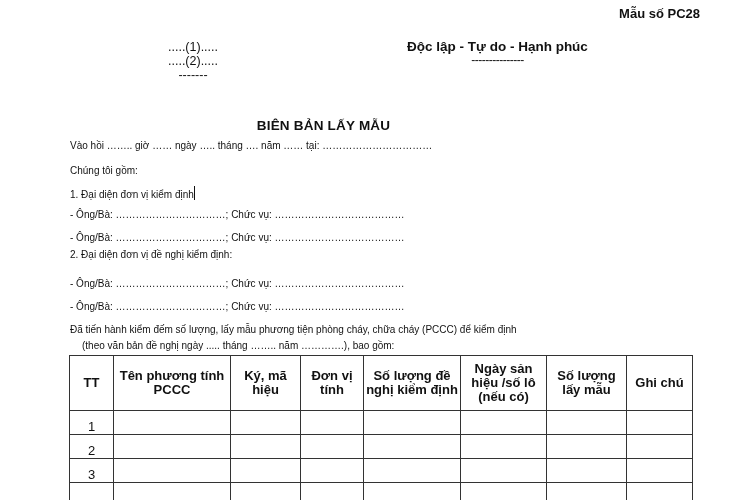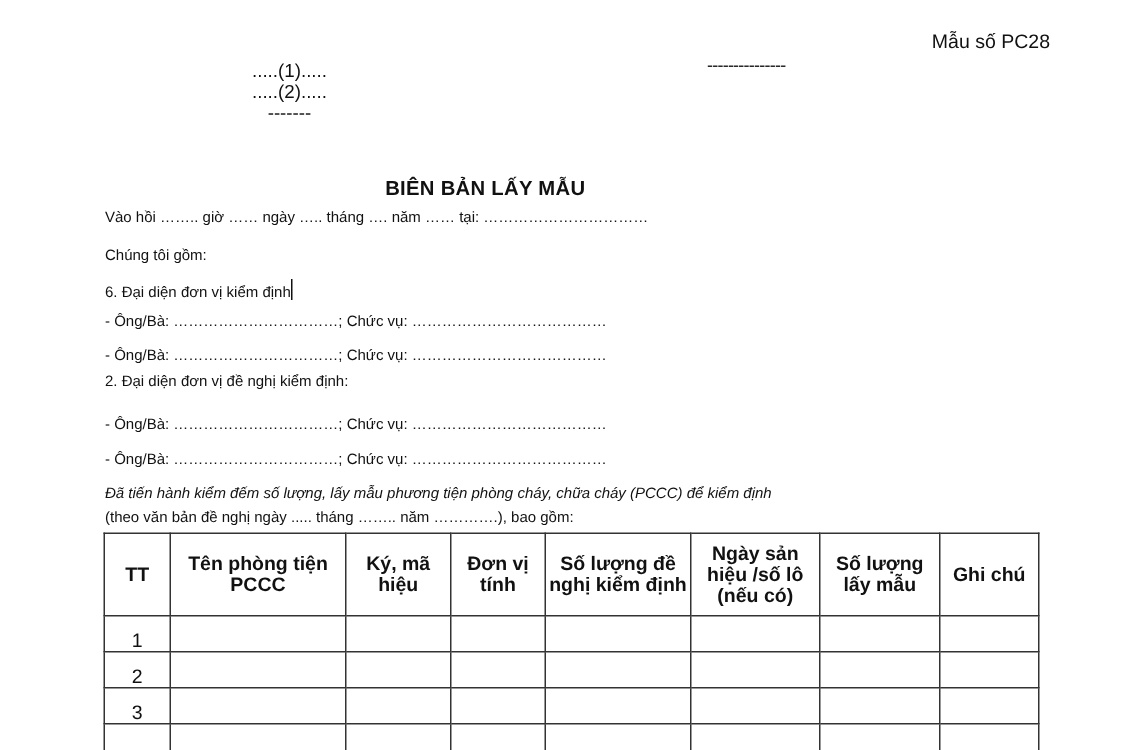--- a/index.html
+++ b/index.html
@@ -1,19 +1,19 @@
 <!DOCTYPE html>
 <html><head>
 <meta charset="utf-8">
 <style>
   html, body { margin:0; padding:0; background:#ffffff; }
   body { width:750px; height:500px; overflow:hidden; position:relative;
          font-family:"Liberation Sans", sans-serif; color:#111; font-size:13px; }
   .abs { position:absolute; white-space:nowrap; }
-  .form-no { right:50px; top:20px; font-weight:normal; font-size:13px; }
+  .form-no { right:50px; top:6px; font-weight:bold; font-size:13px; }
   .agency { left:158px; top:40px; width:70px; text-align:center; font-size:12.5px; line-height:14px; }
   .nation { left:355px; top:38px; width:285px; text-align:center; font-weight:bold; font-size:13.5px; line-height:17px; }
   .nation .sep { font-weight:normal; font-size:12px; line-height:10px; letter-spacing:-0.5px; }
   .title { left:0; width:647px; top:118px; text-align:center; font-weight:bold; font-size:13.5px; letter-spacing:0.2px; }
   .line { left:70px; font-size:10px; }
   .cursor { display:inline-block; width:1px; height:14px; background:#111; vertical-align:-2px; }
   table.grid { position:absolute; left:69px; top:355px; border-collapse:collapse; table-layout:fixed; }
   table.grid td, table.grid th { border:1.3px solid #333; padding:0; font-size:13px; }
   table.grid th { font-weight:bold; height:54px; line-height:14px; text-align:center; vertical-align:middle; font-size:13px; }
   table.grid td { height:23px; text-align:center; vertical-align:bottom; }
@@ -23,51 +23,52 @@
 
 <div class="abs form-no">Mẫu số PC28</div>
 
 <div class="abs agency">
   <div>.....(1).....</div>
   <div>.....(2).....</div>
   <div>-------</div>
 </div>
 
 <div class="abs nation">
+  <div>Độc lập - Tự do - Hạnh phúc</div>
   <div class="sep">---------------</div>
 </div>
 
 <div class="abs title">BIÊN BẢN LẤY MẪU</div>
 
 <div class="abs line" style="top:140px;">Vào hồi …….. giờ …… ngày ….. tháng …. năm …… tại: ……………………………</div>
 <div class="abs line" style="top:165px;">Chúng tôi gồm:</div>
-<div class="abs line" style="top:186px;"><span>6. Đại diện đơn vị kiểm định</span><span class="cursor"></span></div>
+<div class="abs line" style="top:186px;"><span>1. Đại diện đơn vị kiểm định</span><span class="cursor"></span></div>
 <div class="abs line" style="top:209px;">- Ông/Bà: ……………………………; Chức vụ: …………………………………</div>
 <div class="abs line" style="top:232px;">- Ông/Bà: ……………………………; Chức vụ: …………………………………</div>
 <div class="abs line" style="top:249px;">2. Đại diện đơn vị đề nghị kiểm định:</div>
 <div class="abs line" style="top:278px;">- Ông/Bà: ……………………………; Chức vụ: …………………………………</div>
 <div class="abs line" style="top:301px;">- Ông/Bà: ……………………………; Chức vụ: …………………………………</div>
-<div class="abs line" style="top:324px;font-style:italic;">Đã tiến hành kiểm đếm số lượng, lấy mẫu phương tiện phòng cháy, chữa cháy (PCCC) để kiểm định</div>
-<div class="abs line" style="top:339px; line-height:14px;">(theo văn bản đề nghị ngày ..... tháng …….. năm ………….), bao gồm:</div>
+<div class="abs line" style="top:324px;">Đã tiến hành kiểm đếm số lượng, lấy mẫu phương tiện phòng cháy, chữa cháy (PCCC) để kiểm định</div>
+<div class="abs line" style="top:339px; line-height:14px;margin-left:12px;">(theo văn bản đề nghị ngày ..... tháng …….. năm ………….), bao gồm:</div>
 
 <table class="grid">
   <colgroup>
     <col style="width:44px">
       <col style="width:117px">
       <col style="width:70px">
       <col style="width:63px">
     <col style="width:97px">
       <col style="width:86px">
       <col style="width:80px">
       <col style="width:66px">
   </colgroup>
   <thead>
     <tr>
       <th>TT</th>
-      <th>Tên phòng tiện PCCC</th>
+      <th>Tên phương tính PCCC</th>
       <th>Ký, mã hiệu</th>
       <th>Đơn vị tính</th>
       <th>Số lượng đề nghị kiểm định</th>
       <th>Ngày sản hiệu /số lô (nếu có)</th>
       <th>Số lượng lấy mẫu</th>
       <th>Ghi chú</th>
     </tr>
   </thead>
   <tbody>
     <tr>

